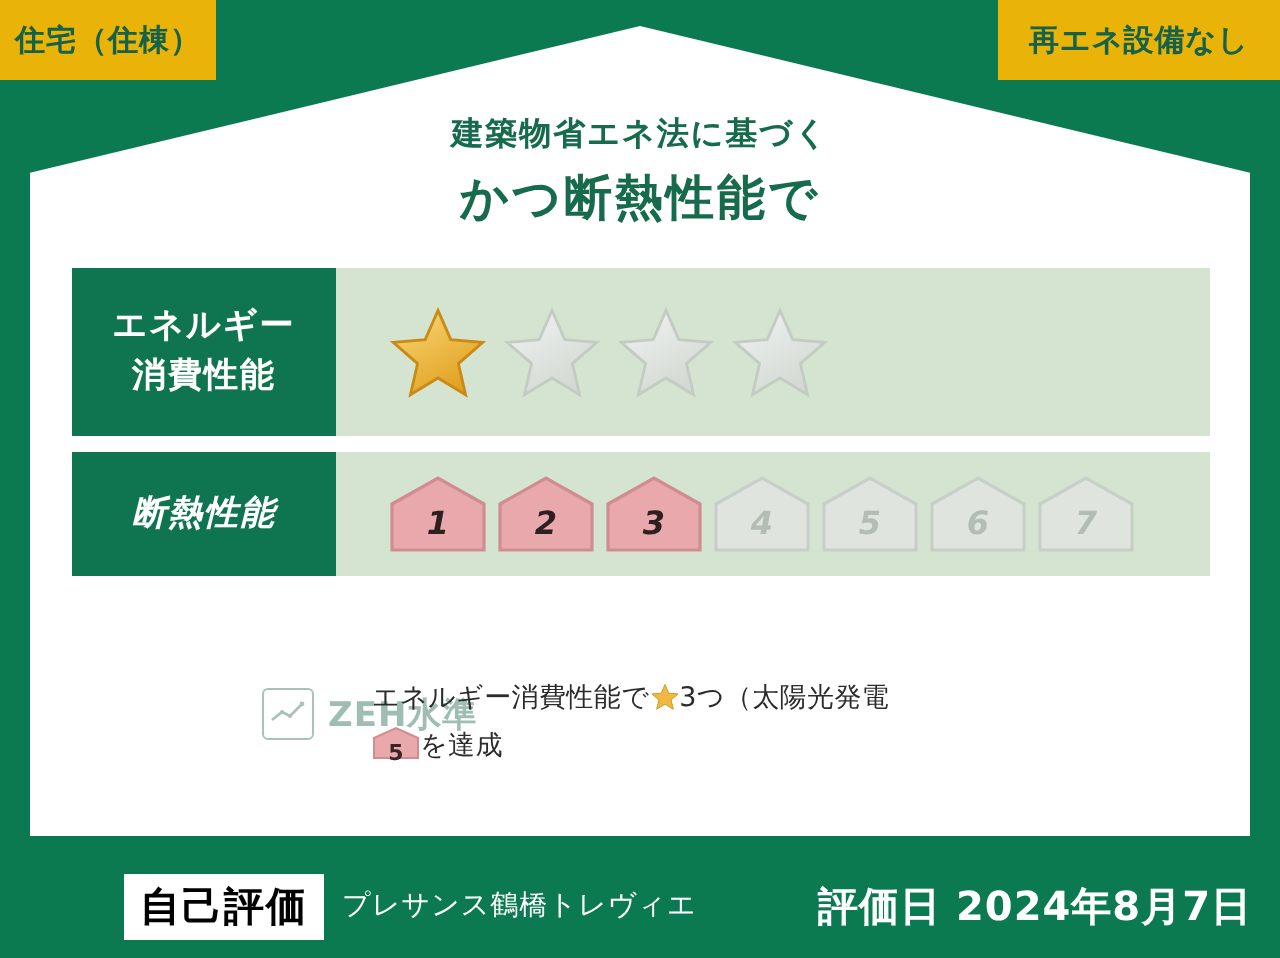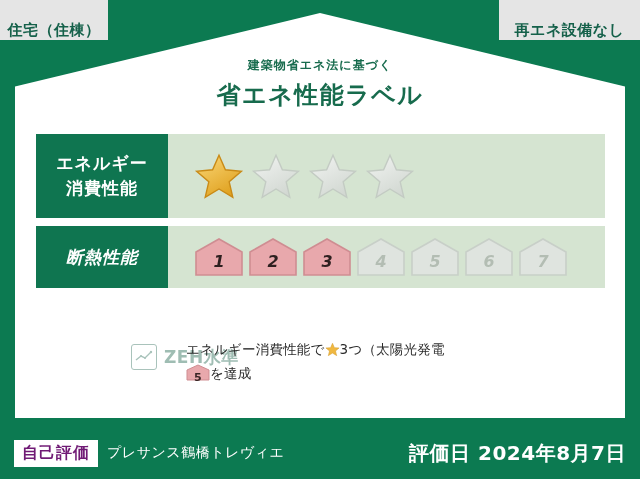--- a/index.html
+++ b/index.html
@@ -18,34 +18,34 @@
     background:#ffffff;
     clip-path:polygon(0% 16.2%, 50% 0%, 100% 16.2%, 100% 89.4%, 0% 89.4%);
   }
   .footer-band{
     position:absolute;left:15px;top:418px;width:610px;height:48px;
     background:#0c7a51;
   }
 
   
   .corner-tag{
-    position:absolute;top:0;background:#e5e5e5;
+    position:absolute;top:0;background:#eab308;
     color:#15614a;font-weight:bold;
-    display:flex;align-items:flex-end;justify-content:center;
+    display:flex;align-items:center;justify-content:center;
     letter-spacing:0.5px;
   }
   #tag-left{left:0;width:108px;height:40px;font-size:15px;}
   #tag-right{right:0;width:141px;height:40px;font-size:15px;}
 
   
   .title-wrap{
     position:absolute;left:0;right:0;top:57px;text-align:center;
     color:#176b4d;
   }
-  .title-sub{font-size:12px;font-weight:bold;letter-spacing:1px;}
+  .title-sub{font-size:16px;font-weight:bold;letter-spacing:1px;}
   .title-main{font-size:24px;font-weight:bold;letter-spacing:1.5px;margin-top:5px;}
 
   
   .rows{position:absolute;left:36px;top:134px;width:569px;}
   .perf-row{display:flex;align-items:stretch;height:84px;margin-bottom:8px;}
   .perf-row.insul{height:62px;font-style:italic;}
   .row-label{
     width:132px;flex:0 0 132px;background:#0f7550;color:#fff;
     display:flex;flex-direction:column;align-items:center;justify-content:center;
     font-weight:bold;font-size:17px;line-height:1.45;letter-spacing:1px;
@@ -96,22 +96,22 @@
     font-size:11px;color:#3a2525;display:block;text-align:center;padding-top:4px;}
 
   
   .footer{
     position:absolute;left:0;right:0;bottom:0;height:52px;
     display:flex;align-items:center;justify-content:space-between;
     padding:0 14px;box-sizing:border-box;color:#ffffff;
   }
   .footer-left{display:flex;align-items:center;gap:9px;}
   .eval-badge{
-    background:#ffffff;color:#701a75;font-weight:bold;font-size:16px;
-    padding:3px 8px;letter-spacing:1px;
+    background:#ffffff;color:#000000;font-weight:bold;font-size:20px;
+    padding:3px 8px;letter-spacing:1px;margin-left:48px;
   }
   .prop-name{font-size:14px;color:#ffffff;letter-spacing:0.5px;}
   .footer-right{text-align:right;line-height:1.35;}
   .eval-date{font-size:20px;font-weight:bold;letter-spacing:0.5px;}
   .label-id{font-size:9.5px;color:#cfe3d8;font-family:"DejaVu Sans Mono","Liberation Mono",monospace;letter-spacing:0.2px;}
 </style>
 </head>
 <body>
 
 <div class="label-root">
@@ -121,21 +121,21 @@
 
   <div class="corner-tag" id="tag-left">
     <span>住宅（住棟）</span>
   </div>
   <div class="corner-tag" id="tag-right">
     <span>再エネ設備なし</span>
   </div>
 
   <div class="title-wrap">
     <div class="title-sub">建築物省エネ法に基づく</div>
-    <div class="title-main">省エネ性能ラベル</div>
+    <div class="title-main">かつ断熱性能で</div>
   </div>
 
   <div class="rows">
 
     <div class="perf-row">
       <div class="row-label">
         <span>エネルギー</span>
         <span>消費性能</span>
       </div>
       <div class="row-body">

